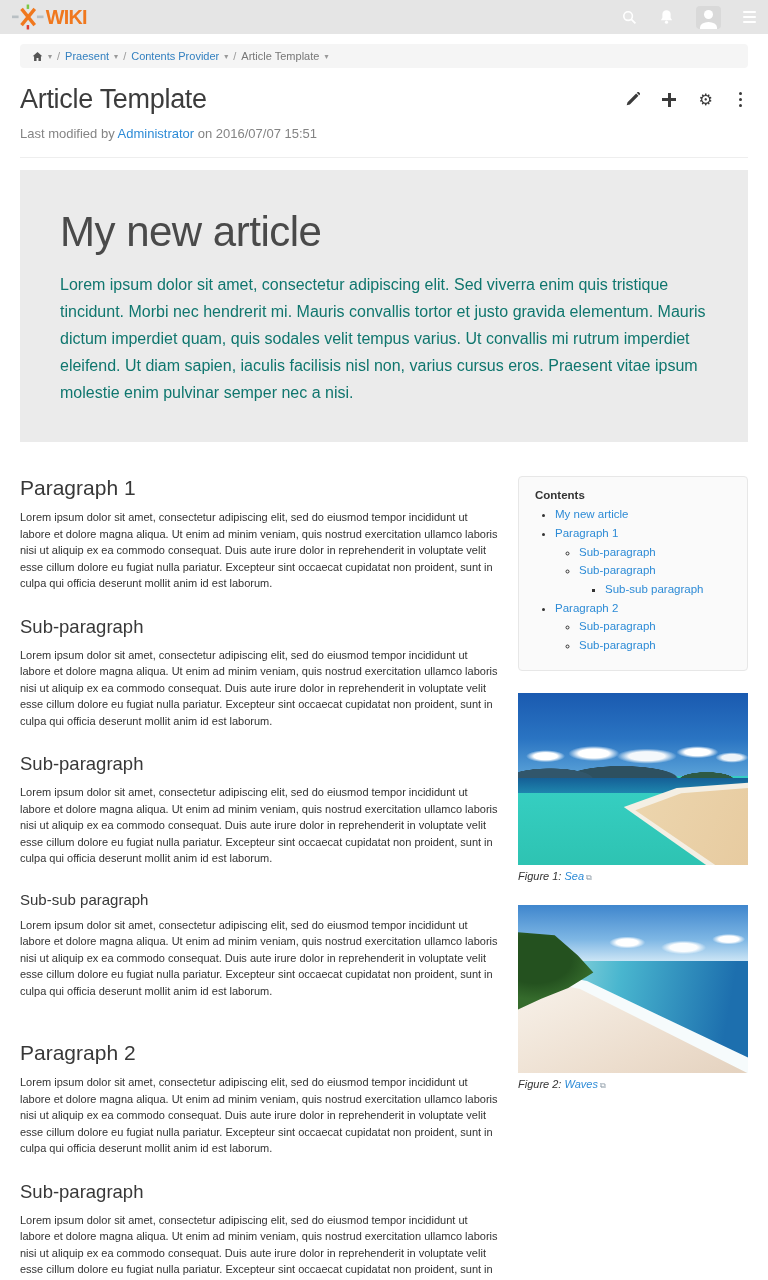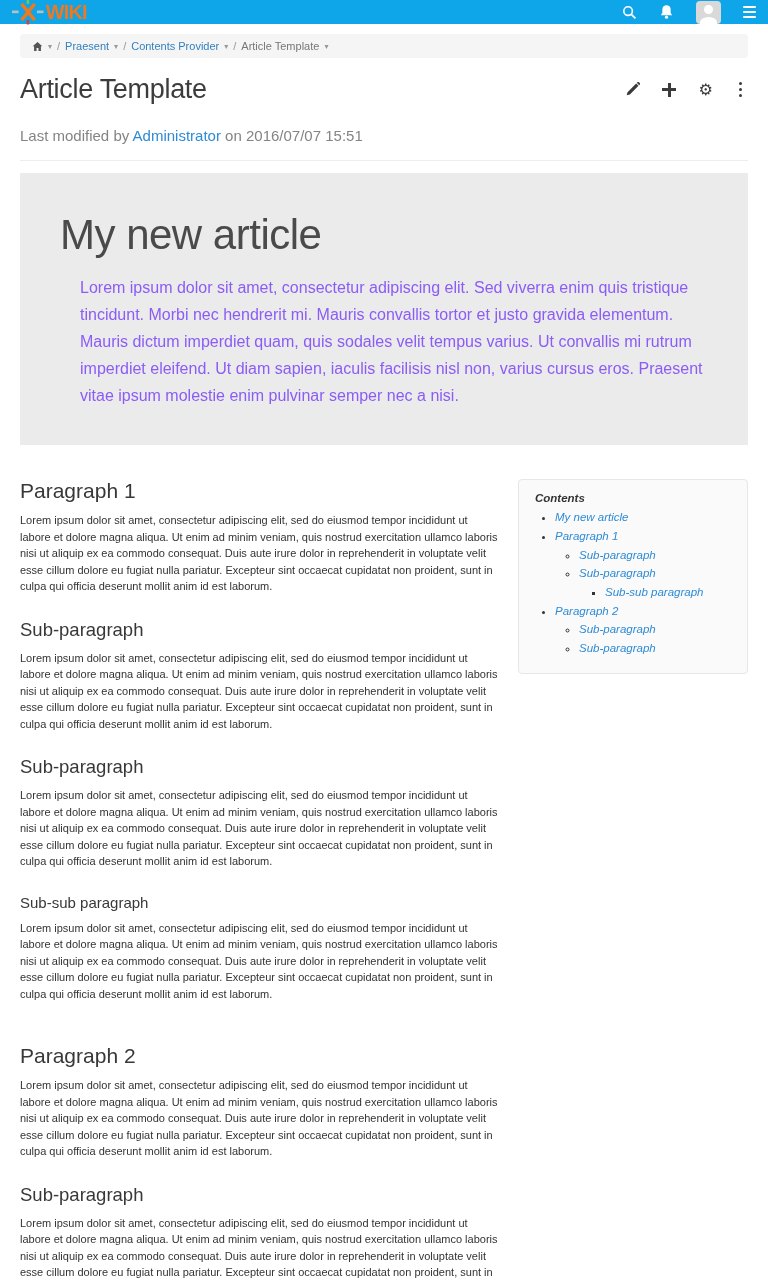--- a/index.html
+++ b/index.html
@@ -1,21 +1,21 @@
 <!DOCTYPE html>
 <html><head>
 <meta charset="utf-8">
 <style>
   * { margin:0; padding:0; box-sizing:border-box; }
   html,body { background:#fff; }
   body { width:768px; font-family:"Liberation Sans","DejaVu Sans",sans-serif; color:#333; }
   .page { width:768px; min-height:1280px; display:flex; flex-direction:column; }
 
   
-  .navbar { height:24px; background:#0ea5e9; display:flex; align-items:center; padding:0 12px; }
+  .navbar { height:34px; background:#e5e5e5; display:flex; align-items:center; padding:0 12px; }
   .logo { display:flex; align-items:center; height:34px; cursor:pointer; }
   .nav-spacer { flex:1; }
   .nav-icons { display:flex; align-items:center; gap:22px; }
   .nav-icon-btn { background:none; border:none; cursor:pointer; display:flex; align-items:center; padding:0; }
   .avatar-btn { width:25px; height:23px; background:#d9d9d9; border-radius:4px; border:none; position:relative; cursor:pointer; overflow:hidden; }
   .avatar-btn .head { position:absolute; left:50%; top:4px; width:9px; height:9px; margin-left:-4.5px; border-radius:50%; background:#fff; }
   .avatar-btn .body { position:absolute; left:50%; bottom:-4px; width:17px; height:11px; margin-left:-8.5px; border-radius:50% 50% 0 0; background:#fff; }
   .burger { display:flex; flex-direction:column; gap:2.5px; }
   .burger span { width:13px; height:2.5px; background:#fff; border-radius:1px; }
 
@@ -26,49 +26,49 @@
   .breadcrumb { margin-top:10px; background:#f5f5f5; border-radius:4px; padding:6px 12px; font-size:11px; color:#888; display:flex; align-items:center; gap:5px; }
   .breadcrumb a { color:#3380c0; text-decoration:none; cursor:pointer; }
   .crumb-current { color:#777; }
   .caret { font-size:8px; color:#999; cursor:pointer; }
   .crumb-sep { color:#999; }
   .home-icon { cursor:pointer; display:flex; }
 
   
   .page-header { margin-top:16px; padding-bottom:16px; border-bottom:1px solid #eee; position:relative; }
   .page-title { font-size:27px; font-weight:400; color:#3c3c3c; letter-spacing:-.3px; }
-  .doc-meta { margin-top:22px; font-size:15px; color:#848484; }
+  .doc-meta { margin-top:11px; font-size:13px; color:#848484; }
   .doc-meta a { color:#2d8bd6; text-decoration:none; cursor:pointer; }
   .header-actions { position:absolute; top:8px; right:2px; display:flex; align-items:center; gap:22px; }
   .action-btn { background:none; border:none; cursor:pointer; color:#3a3a3a; display:flex; align-items:center; padding:0; }
   .plus-ic { position:relative; width:14px; height:14px; }
   .plus-ic::before,.plus-ic::after { content:""; position:absolute; background:#3a3a3a; }
   .plus-ic::before { left:5.5px; top:0; width:3px; height:14px; }
   .plus-ic::after { left:0; top:5.5px; width:14px; height:3px; }
   .gear-ic { font-size:16px; line-height:14px; color:#3a3a3a; font-family:"DejaVu Sans",sans-serif; }
   .kebab { display:flex; flex-direction:column; gap:2.5px; padding:0 4px; }
   .kebab i { width:3.2px; height:3.2px; border-radius:50%; background:#3a3a3a; }
 
   
   .hero { margin-top:12px; background:#ebebeb; padding:38px 40px 36px 40px; }
   .hero h1 { font-size:42px; font-weight:400; color:#4a4a4a; letter-spacing:-.5px; margin-bottom:16px; }
-  .hero p { font-size:16px; line-height:1.68; color:#8b5cf6; max-width:660px;margin-left:20px; }
+  .hero p { font-size:16px; line-height:1.68; color:#0f766e; max-width:660px; }
 
   
   .main { display:flex; margin-top:34px; gap:18px; align-items:flex-start; }
   .article { width:480px; flex:0 0 480px; }
   .article h2 { font-size:21px; font-weight:400; color:#383838; margin:26px 0 9px; }
   .article h2.first { margin-top:0; }
   .article h2.spaced { margin-top:42px; }
   .article h3 { font-size:18.5px; font-weight:400; color:#383838; margin:24px 0 9px; }
   .article h4 { font-size:15px; font-weight:400; color:#383838; margin:24px 0 9px; }
   .article p { font-size:11px; line-height:1.5; color:#333; }
 
   aside { width:230px; flex:0 0 230px; }
-  .toc-box { background:#fafafa; border:1px solid #e7e7e7; border-radius:4px; padding:12px 18px 16px 16px;font-style:italic; }
+  .toc-box { background:#fafafa; border:1px solid #e7e7e7; border-radius:4px; padding:12px 18px 16px 16px; }
   .toc-title { font-size:11.5px; font-weight:700; color:#333; margin-bottom:4px; }
   .toc-box ul { list-style:disc; padding-left:20px; font-size:11.5px; line-height:1.62; }
   .toc-box ul ul { list-style:circle; padding-left:24px; }
   .toc-box ul ul ul { list-style:square; padding-left:26px; }
   .toc-box a { color:#2d8bd6; text-decoration:none; cursor:pointer; }
 
   
   figure { margin-top:22px; }
   .photo { position:relative; width:230px; overflow:hidden; }
   .photo > div { position:absolute; }
@@ -235,19 +235,44 @@
             </li>
             <li><a>Paragraph 2</a>
               <ul>
                 <li><a>Sub-paragraph</a></li>
                 <li><a>Sub-paragraph</a></li>
               </ul>
             </li>
           </ul>
         </div>
 
-
+        <figure>
+          <div class="photo fig-sea">
+            <div class="sky"></div>
+            <div class="clouds"></div>
+            <div class="hills"></div>
+            <div class="deepsea"></div>
+            <div class="surf"></div>
+            <div class="sand"></div>
+          </div>
+          <figcaption>
+            <span>Figure 1: </span><a>Sea</a><span class="ext-ic">⧉</span>
+          </figcaption>
+        </figure>
+
+        <figure>
+          <div class="photo fig-waves">
+            <div class="sky"></div>
+            <div class="clouds"></div>
+            <div class="sea"></div>
+            <div class="surf"></div>
+            <div class="veg"></div>
+          </div>
+          <figcaption>
+            <span>Figure 2: </span><a>Waves</a><span class="ext-ic">⧉</span>
+          </figcaption>
+        </figure>
       </aside>
     </div>
 
   </div>
 
 </div>
 
 </body></html>

